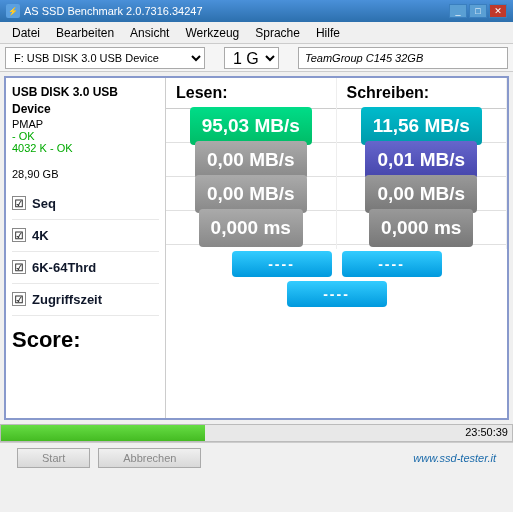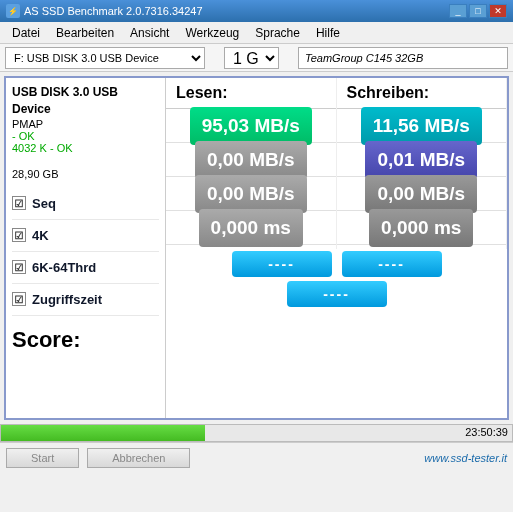--- a/index.html
+++ b/index.html
@@ -213,21 +213,21 @@
       right: 4px;
       top: 1px;
       font-size: 11px;
       color: #000;
     }
 
     
     .bottom-bar {
       display: flex;
       align-items: center;
-      padding: 4px 6px;
+      padding: 4px 17px;
       gap: 8px;
       background: #f0f0f0;
       border-top: 1px solid #ccc;
       height: 30px;
     }
     .start-btn, .cancel-btn {
       background: linear-gradient(to bottom, #f0f0f0, #d8d8d8);
       border: 1px solid #aaa;
       padding: 3px 24px;
       font-size: 11px;

